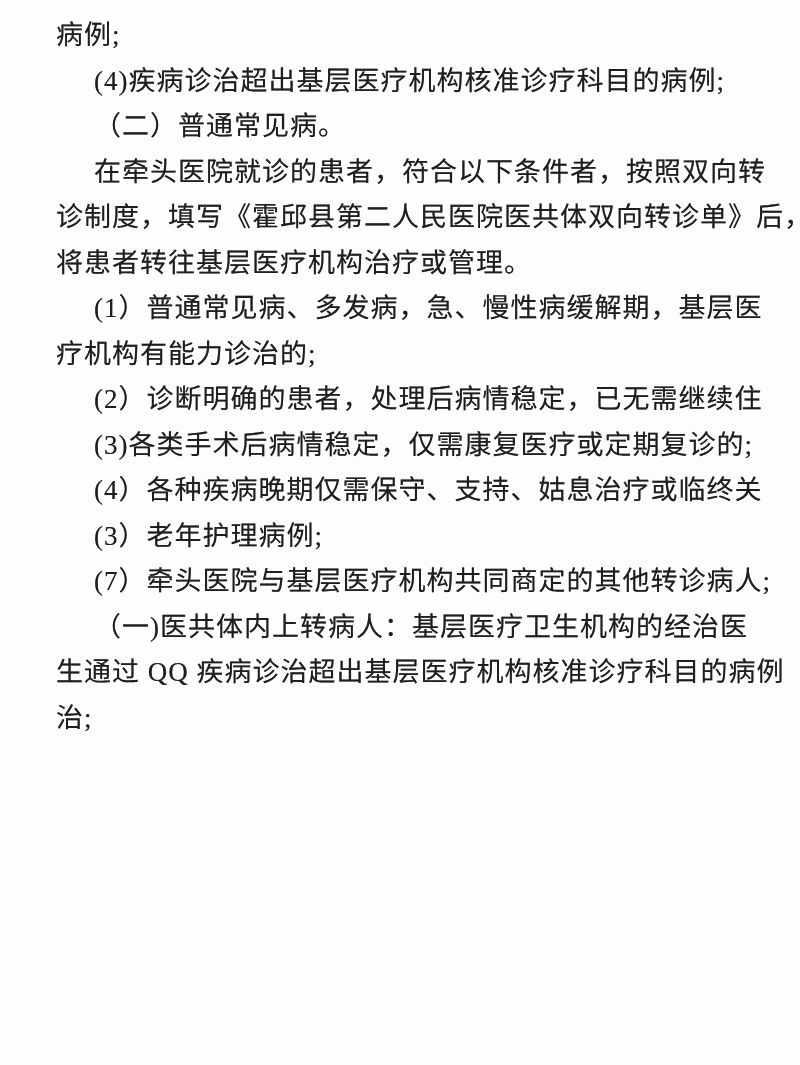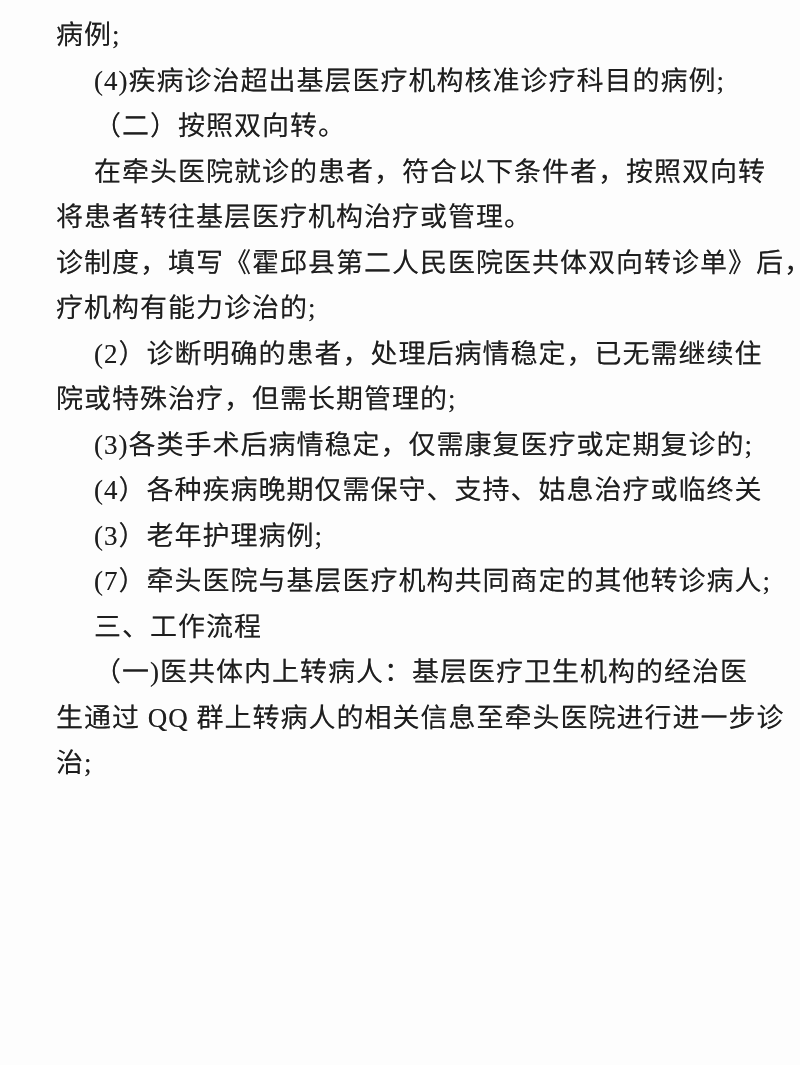--- a/index.html
+++ b/index.html
@@ -28,28 +28,27 @@
   .ind {
     padding-left: 38px;
   }
 </style>
 </head>
 <body>
 
 <div class="page">
   <div class="ln">病例;</div>
   <div class="ln ind">(4)疾病诊治超出基层医疗机构核准诊疗科目的病例;</div>
-  <div class="ln ind">（二）按照双向转。</div>
+  <div class="ln ind">（二）普通常见病。</div>
   <div class="ln ind">在牵头医院就诊的患者，符合以下条件者，按照双向转</div>
+  <div class="ln">诊制度，填写《霍邱县第二人民医院医共体双向转诊单》后，</div>
   <div class="ln">将患者转往基层医疗机构治疗或管理。</div>
-  <div class="ln">诊制度，填写《霍邱县第二人民医院医共体双向转诊单》后，</div>
+  <div class="ln ind">(1）普通常见病、多发病，急、慢性病缓解期，基层医</div>
   <div class="ln">疗机构有能力诊治的;</div>
   <div class="ln ind">(2）诊断明确的患者，处理后病情稳定，已无需继续住</div>
-  <div class="ln">院或特殊治疗，但需长期管理的;</div>
   <div class="ln ind">(3)各类手术后病情稳定，仅需康复医疗或定期复诊的;</div>
   <div class="ln ind">(4）各种疾病晚期仅需保守、支持、姑息治疗或临终关</div>
   <div class="ln ind">(3）老年护理病例;</div>
   <div class="ln ind">(7）牵头医院与基层医疗机构共同商定的其他转诊病人;</div>
-  <div class="ln ind">三、工作流程</div>
   <div class="ln ind">（一)医共体内上转病人：基层医疗卫生机构的经治医</div>
-  <div class="ln">生通过 QQ 群上转病人的相关信息至牵头医院进行进一步诊</div>
+  <div class="ln">生通过 QQ 疾病诊治超出基层医疗机构核准诊疗科目的病例</div>
   <div class="ln">治;</div>
 </div>
 
 </body></html>

